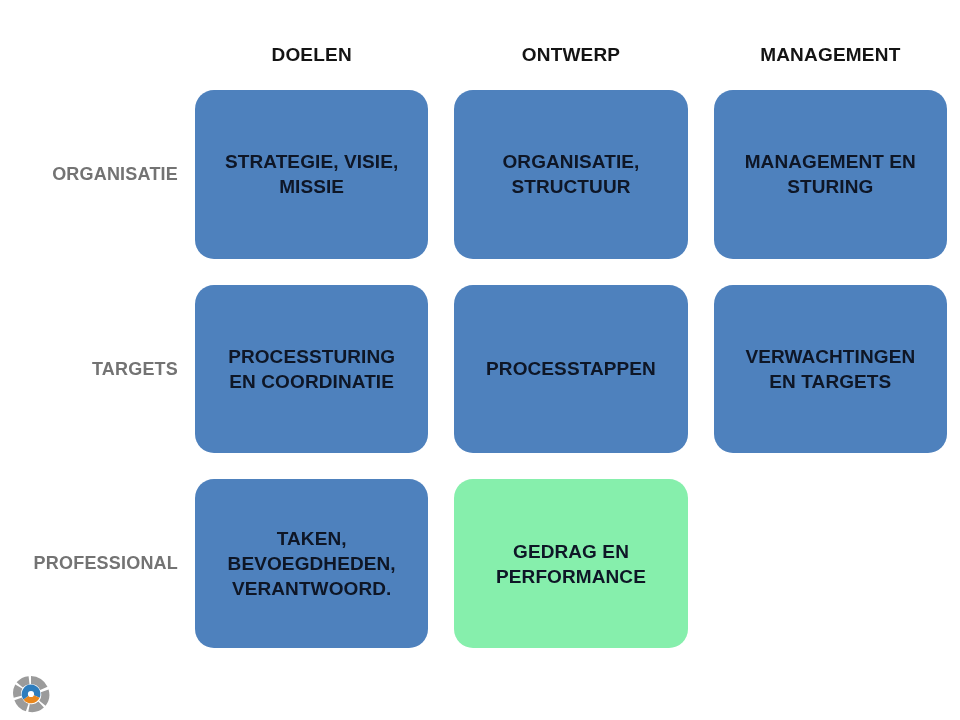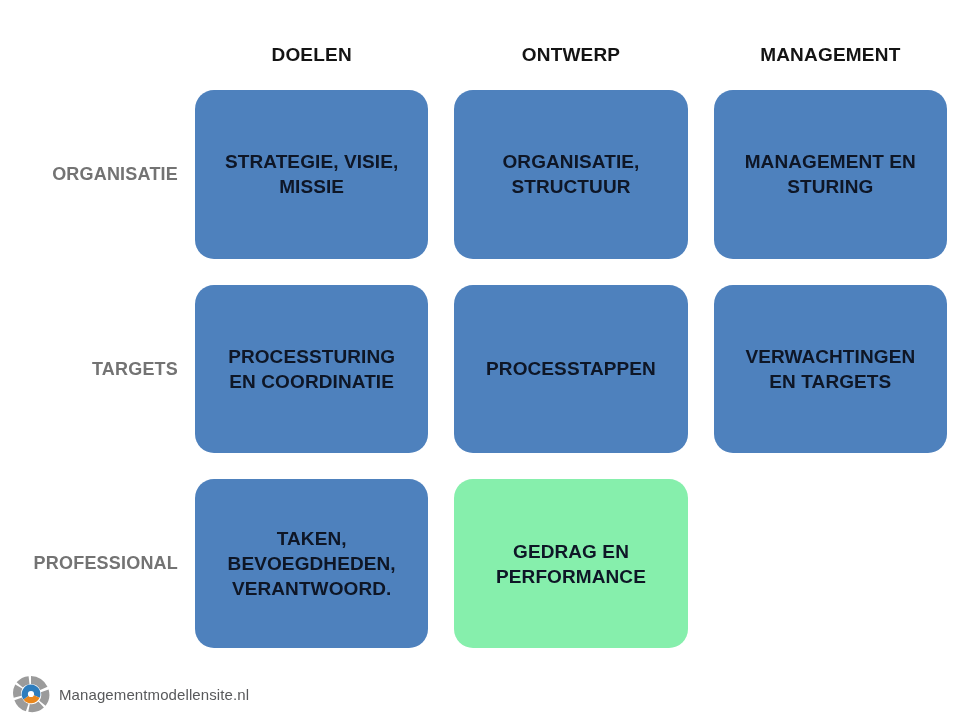--- a/index.html
+++ b/index.html
@@ -201,16 +201,15 @@
           <path d="M4.6 7.3 A18 18 0 0 1 16.6 1.2 L17.5 9.2 A10 10 0 0 0 10.8 12.6 Z"></path>
         </g>
 
         <circle cx="19" cy="19" r="9.4" fill="#ffffff"></circle>
         <path d="M19 9.6 A9.4 9.4 0 0 1 27.6 22.8 L19 19 Z" fill="#2E7DBD"></path>
         <path d="M27.6 22.8 A9.4 9.4 0 0 1 11.4 24.4 L19 19 Z" fill="#E8871E"></path>
         <path d="M11.4 24.4 A9.4 9.4 0 0 1 19 9.6 L19 19 Z" fill="#2E7DBD"></path>
         <circle cx="19" cy="19" r="3.1" fill="#ffffff"></circle>
       </svg>
     </span>
-    <span class="footer-text">Managementmodellensite.nl</span>
   </div>
 
 </div>
 
 </body></html>

